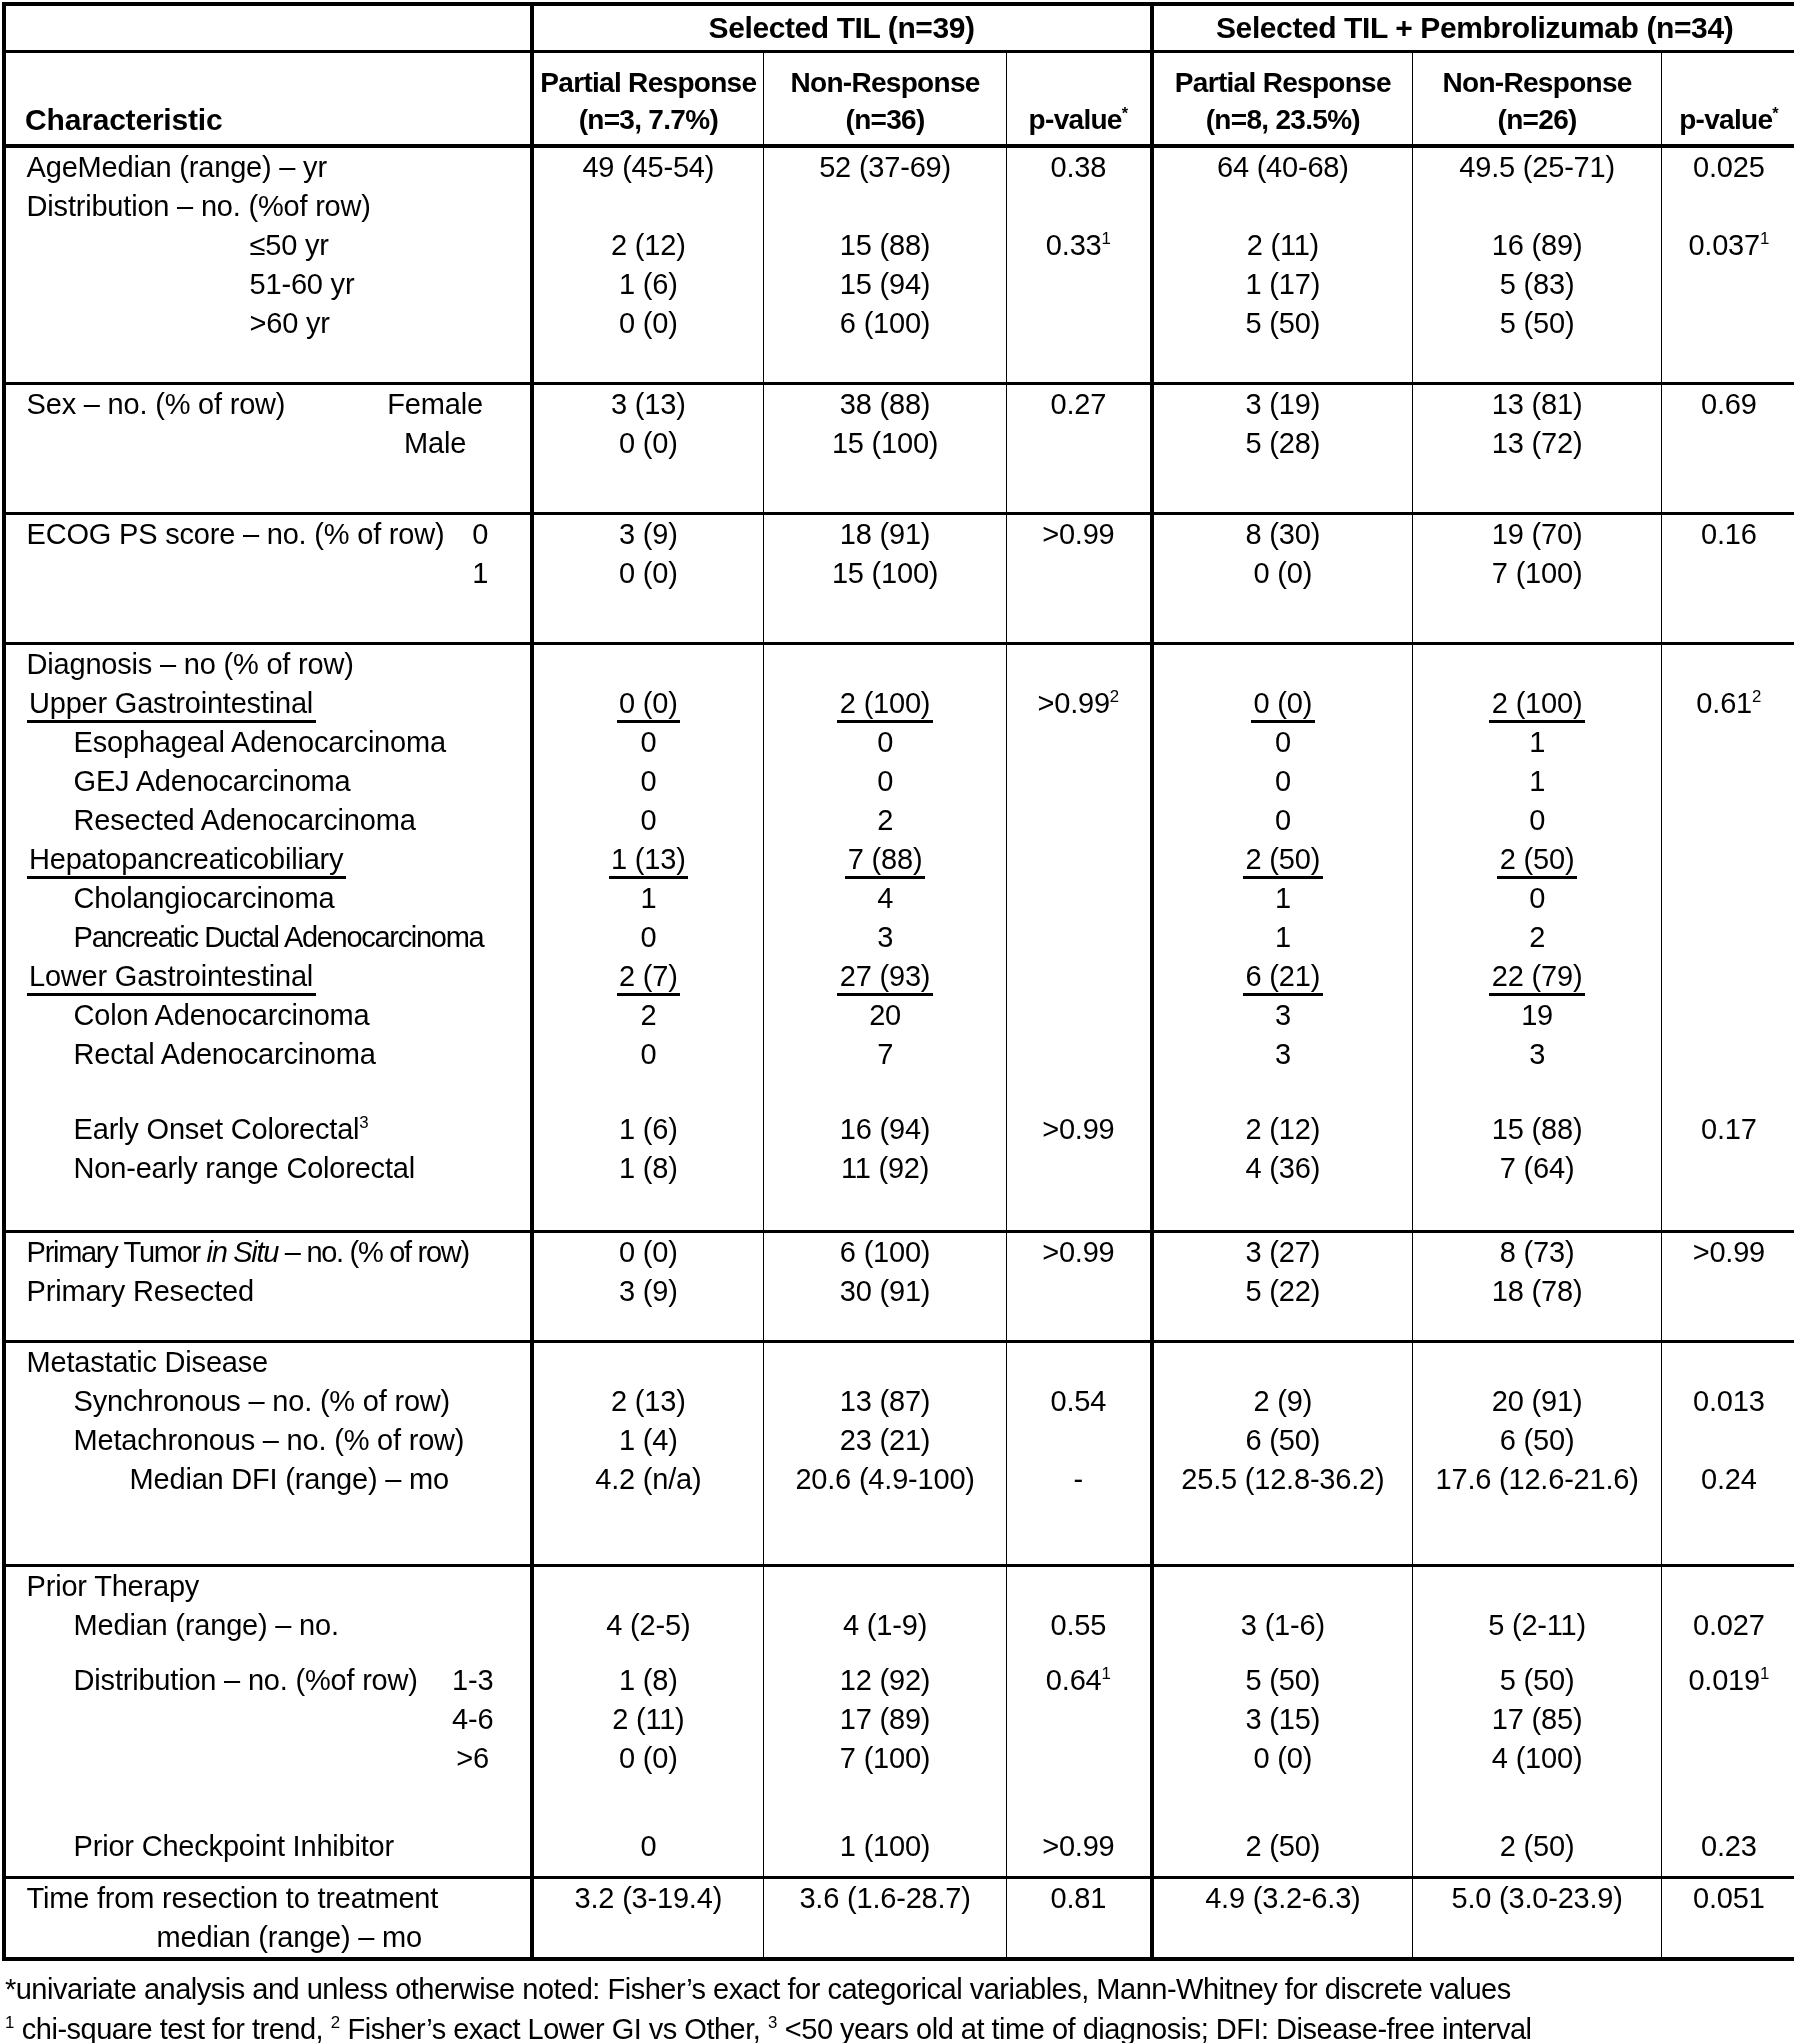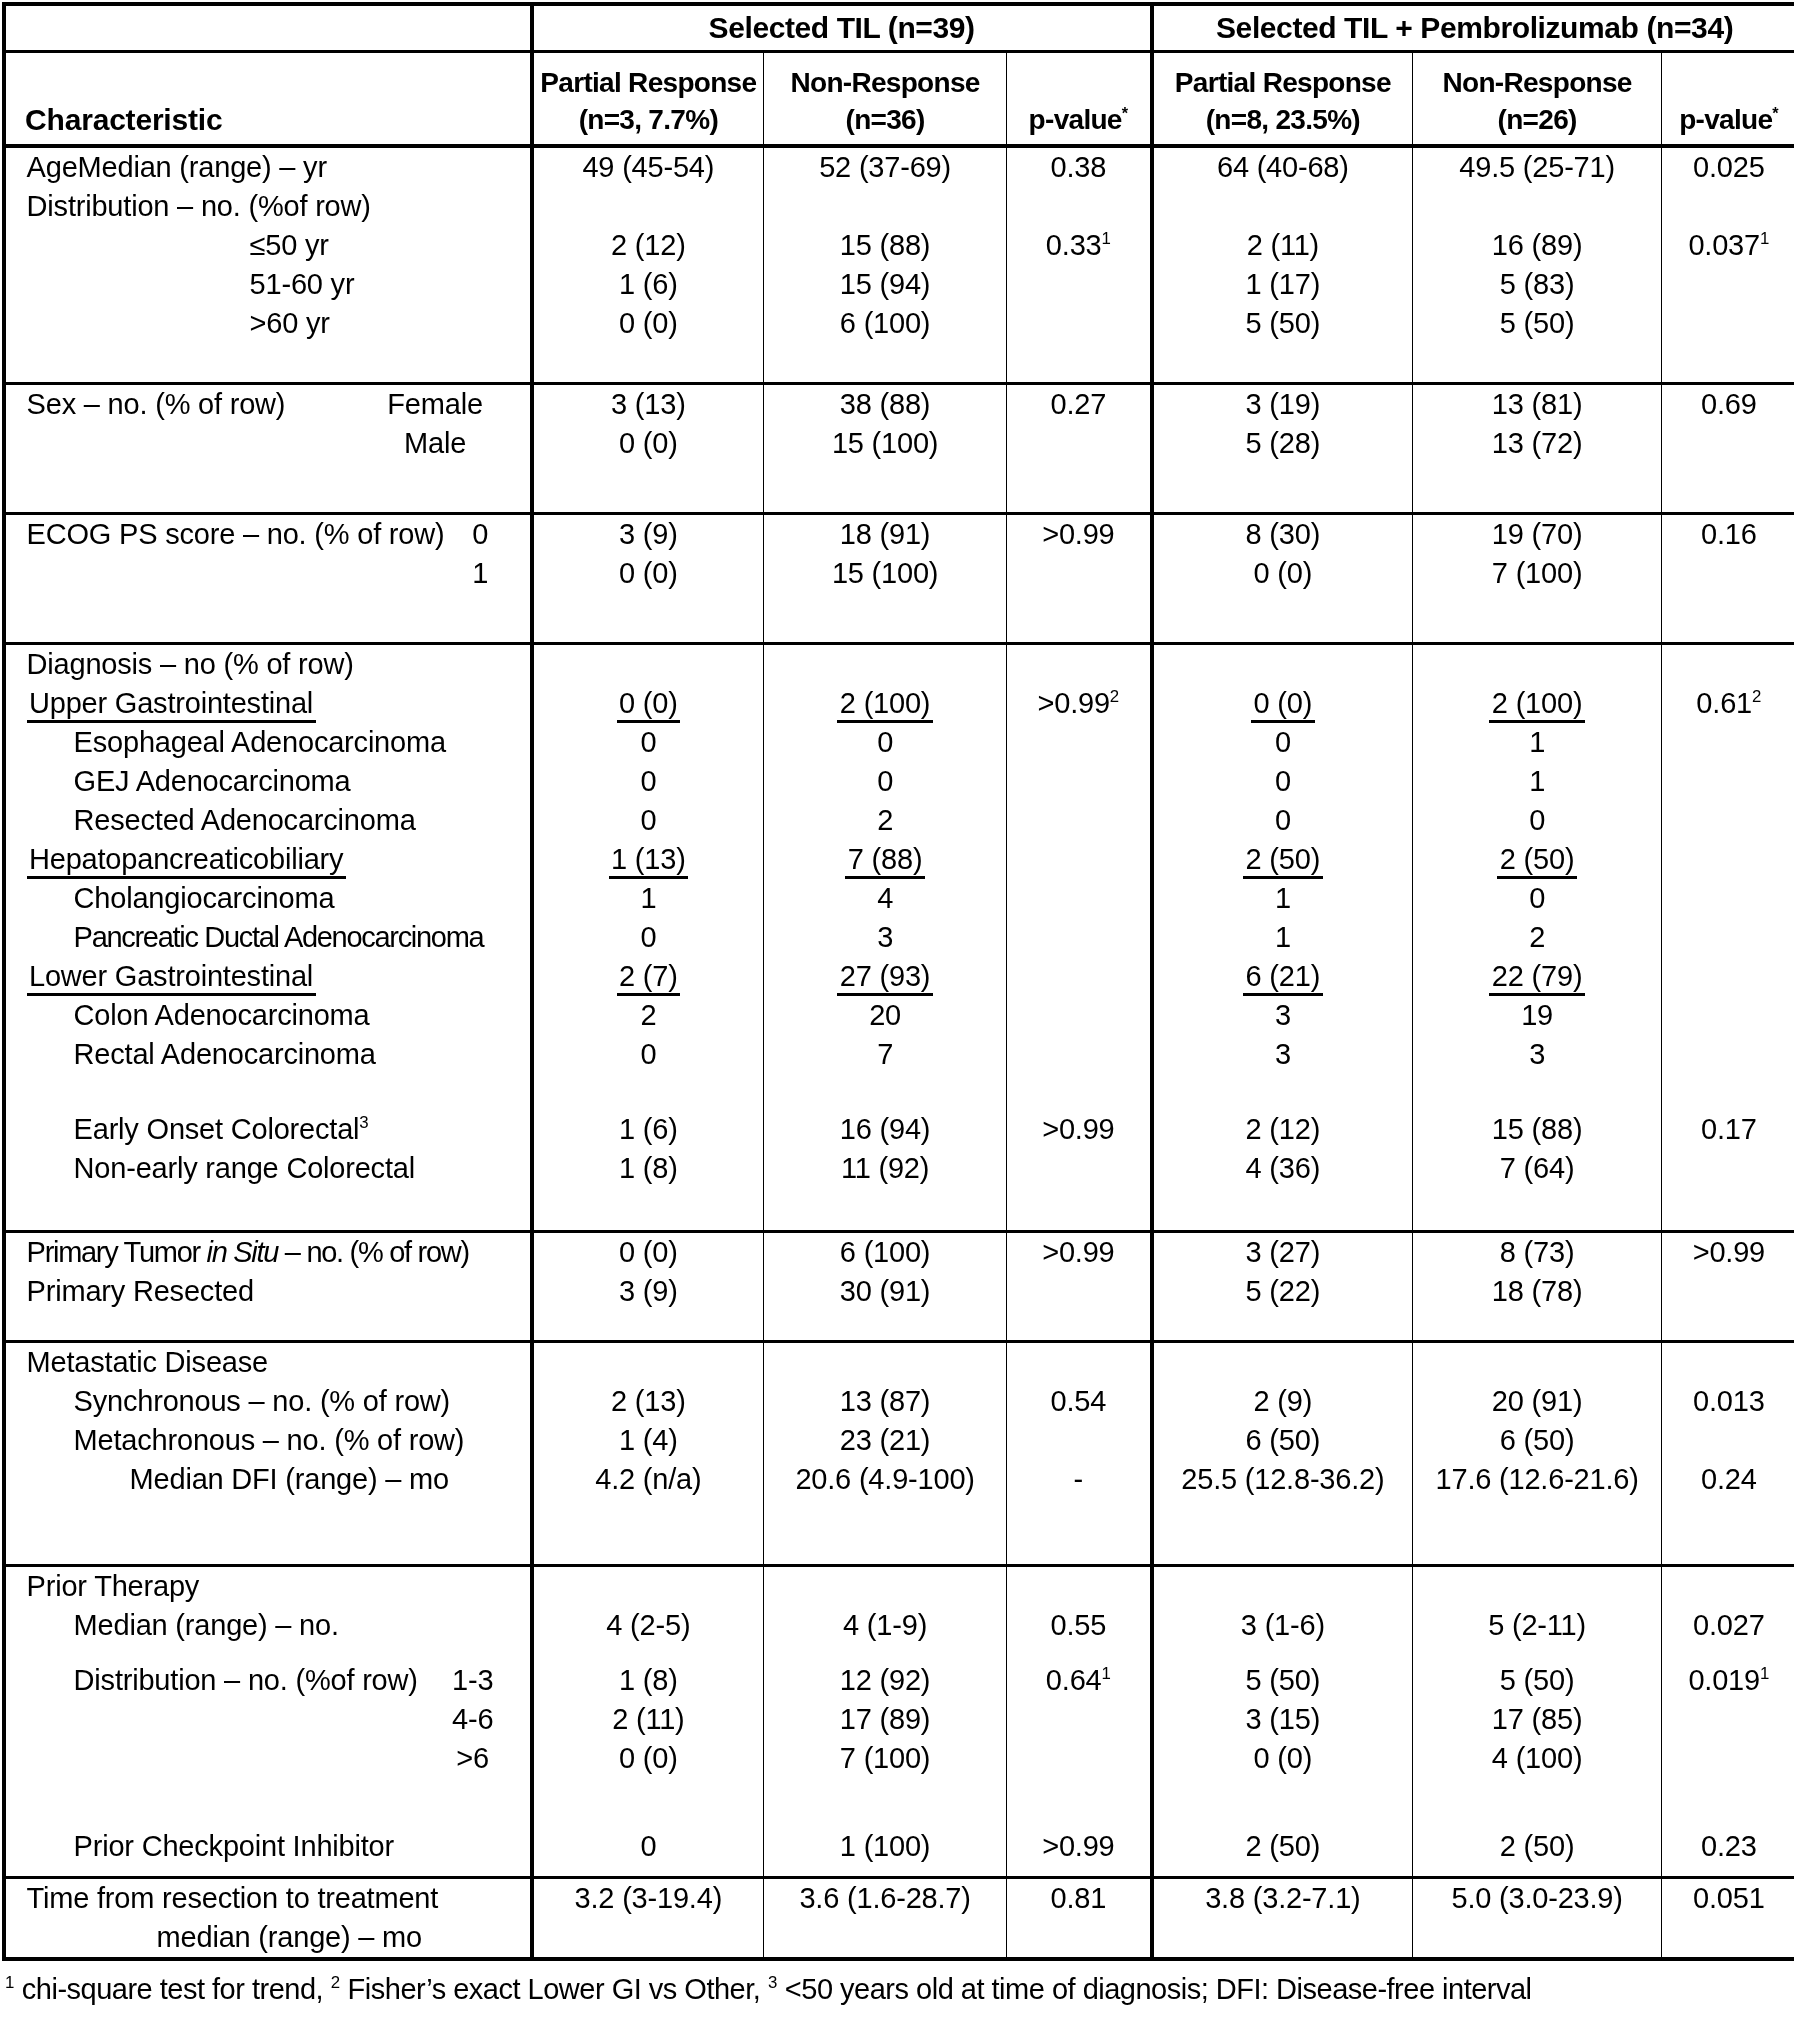--- a/index.html
+++ b/index.html
@@ -572,23 +572,24 @@
       </tbody>
       <tbody>
         <tr>
           <td class="c1 br-thick st">
             <div>Time from resection to treatment</div>
             <div class="l2">median (range) – mo</div>
           </td>
           <td class="cv br-thin st">3.2 (3-19.4)</td>
           <td class="cv br-thin st">3.6 (1.6-28.7)</td>
           <td class="cp br-thick st">0.81</td>
-          <td class="cv br-thin st">3.8 (3.2-7.1)</td>
+          <td class="cv br-thin st">4.9 (3.2-6.3)</td>
           <td class="cv br-thin st">5.0 (3.0-23.9)</td>
           <td class="cp st">0.051</td>
         </tr>
       </tbody>
     </table>
   <div class="footnotes">
+    <div id="fn1">*univariate analysis and unless otherwise noted: Fisher’s exact for categorical variables, Mann-Whitney for discrete values</div>
     <div id="fn2"><sup>1</sup> chi-square test for trend, <sup>2</sup> Fisher’s exact Lower GI vs Other, <sup>3</sup> &lt;50 years old at time of diagnosis; DFI: Disease-free interval</div>
   </div>
 </div>
 
 
 </body></html>

